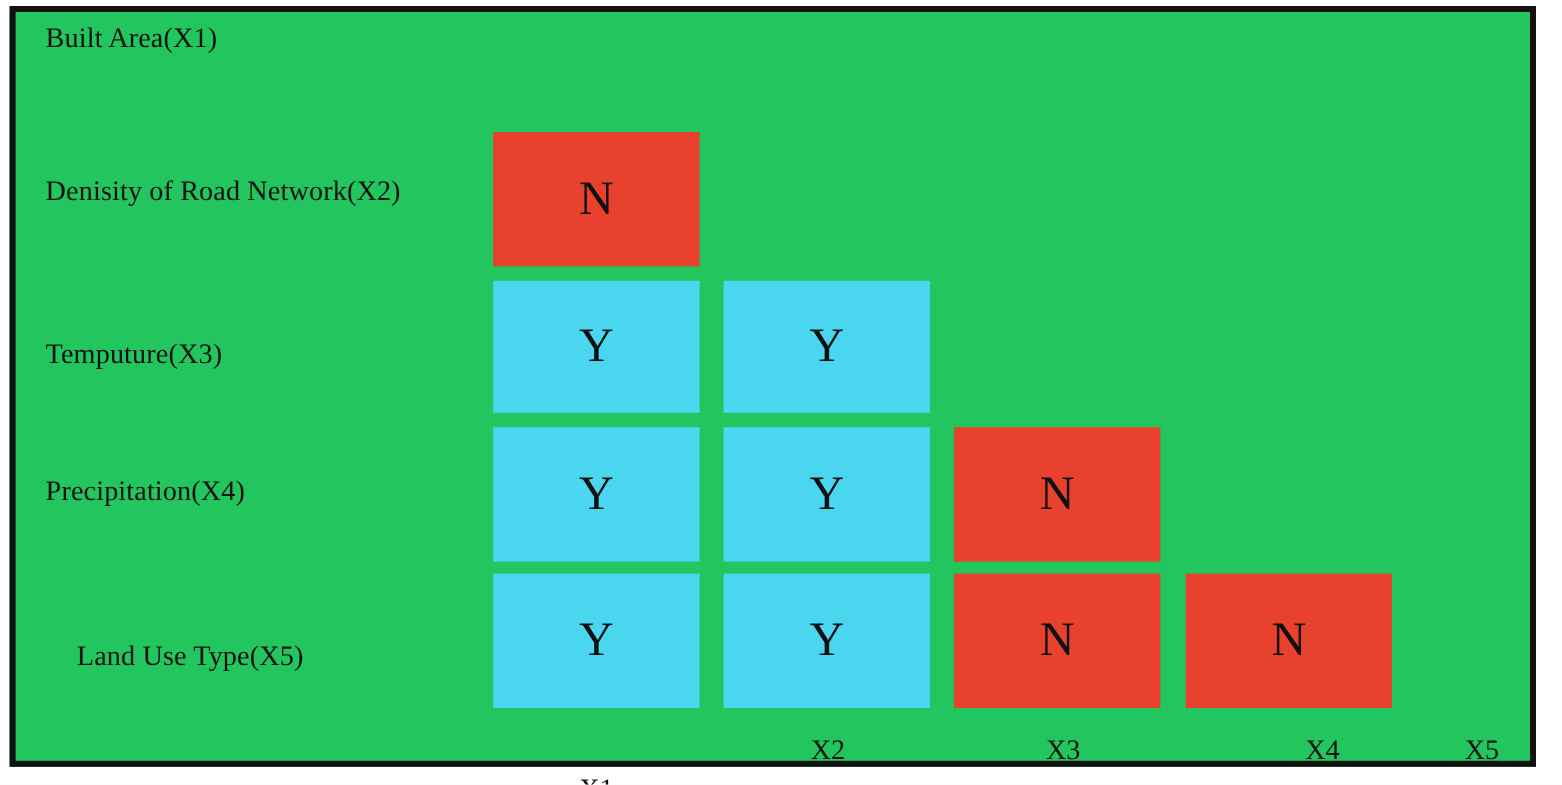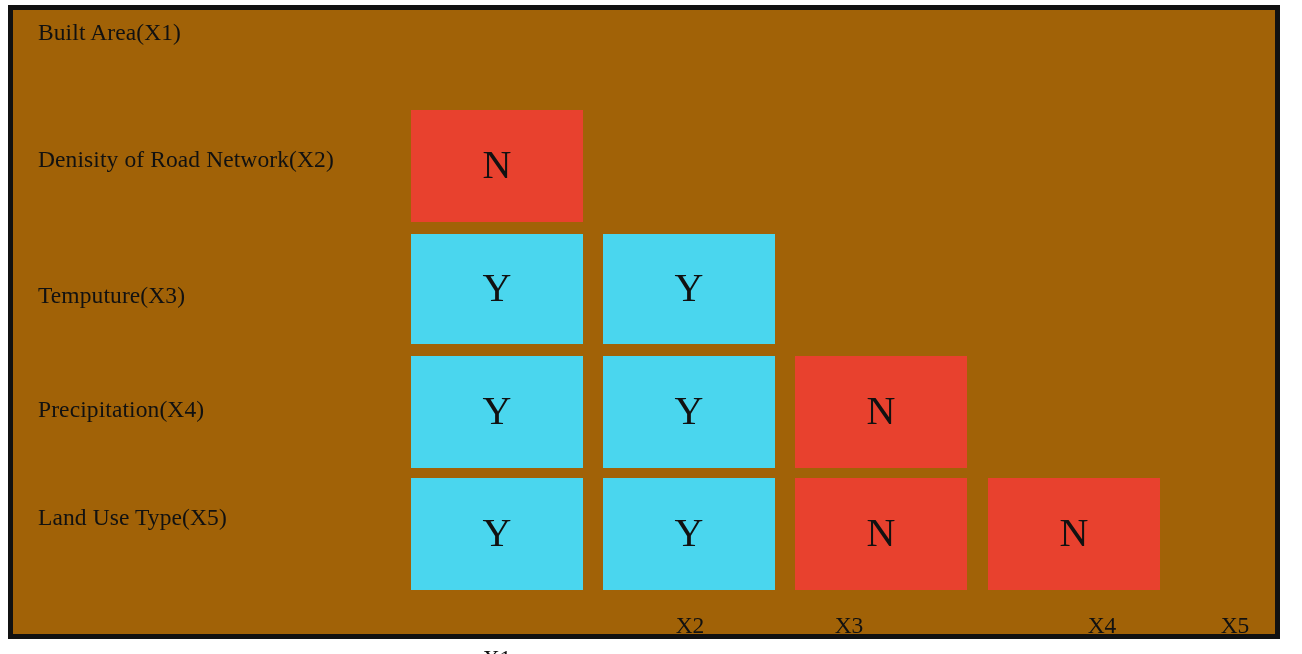--- a/index.html
+++ b/index.html
@@ -19,21 +19,21 @@
     overflow: hidden;
   }
   #frame {
     position: absolute;
     left: 8px;
     top: 5px;
     width: 1272px;
     height: 634px;
     border: 5px solid #111111;
     box-sizing: border-box;
-    background: #a16207;
+    background: #22c55e;
     text-align: center;
   }
   .row-label {
     position: absolute;
     left: 25px;
     font-size: 23.5px;
     line-height: 1;
     color: #111111;
     white-space: nowrap;
     transform: translateY(-50%);
@@ -68,21 +68,21 @@
 </head>
 <body>
 
 <div id="figure">
   <div id="frame">
     <div id="row-labels">
         <div class="row-label" style="top: 23px;">Built Area(X1)</div>
         <div class="row-label" style="top: 150px;">Denisity of Road Network(X2)</div>
         <div class="row-label" style="top: 286px;">Temputure(X3)</div>
         <div class="row-label" style="top: 400px;">Precipitation(X4)</div>
-        <div class="row-label" style="top: 508px;">Land Use Type(X5)</div>
+        <div class="row-label" style="top: 538px; margin-left: 26px;">Land Use Type(X5)</div>
       </div>
     <div id="cells">
         <div class="cell no" style="left: 398px; top: 100px; width: 172px; height: 112px;">
           <span class="cell-text">N</span>
         </div>
         <div class="cell yes" style="left: 398px; top: 224px; width: 172px; height: 110px;">
           <span class="cell-text">Y</span>
         </div>
         <div class="cell yes" style="left: 590px; top: 224px; width: 172px; height: 110px;">
           <span class="cell-text">Y</span>
@@ -105,18 +105,18 @@
         <div class="cell no" style="left: 782px; top: 468px; width: 172px; height: 112px;">
           <span class="cell-text">N</span>
         </div>
         <div class="cell no" style="left: 975px; top: 468px; width: 172px; height: 112px;">
           <span class="cell-text">N</span>
         </div>
       </div>
     <div id="x-ticks">
         <div class="x-tick" style="left: 484px; top: 616px; margin-top: 33px;">X1</div>
         <div class="x-tick" style="left: 677px; top: 616px;">X2</div>
-        <div class="x-tick" style="left: 836px; top: 616px;">X3</div>
+        <div class="x-tick" style="left: 873px; top: 616px;">X3</div>
         <div class="x-tick" style="left: 1061px; top: 616px; margin-left: 28px;">X4</div>
         <div class="x-tick" style="left: 1222px; top: 616px;">X5</div>
       </div>
   </div>
 </div>
 
 </body></html>

